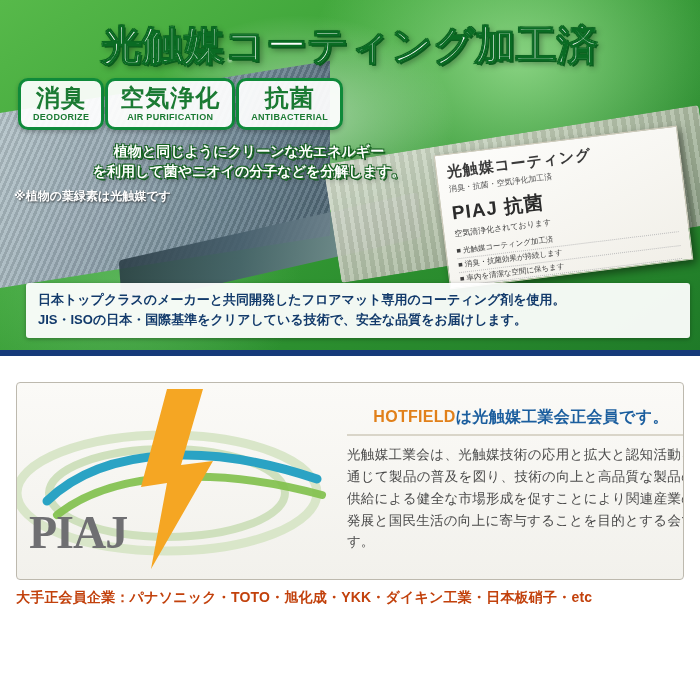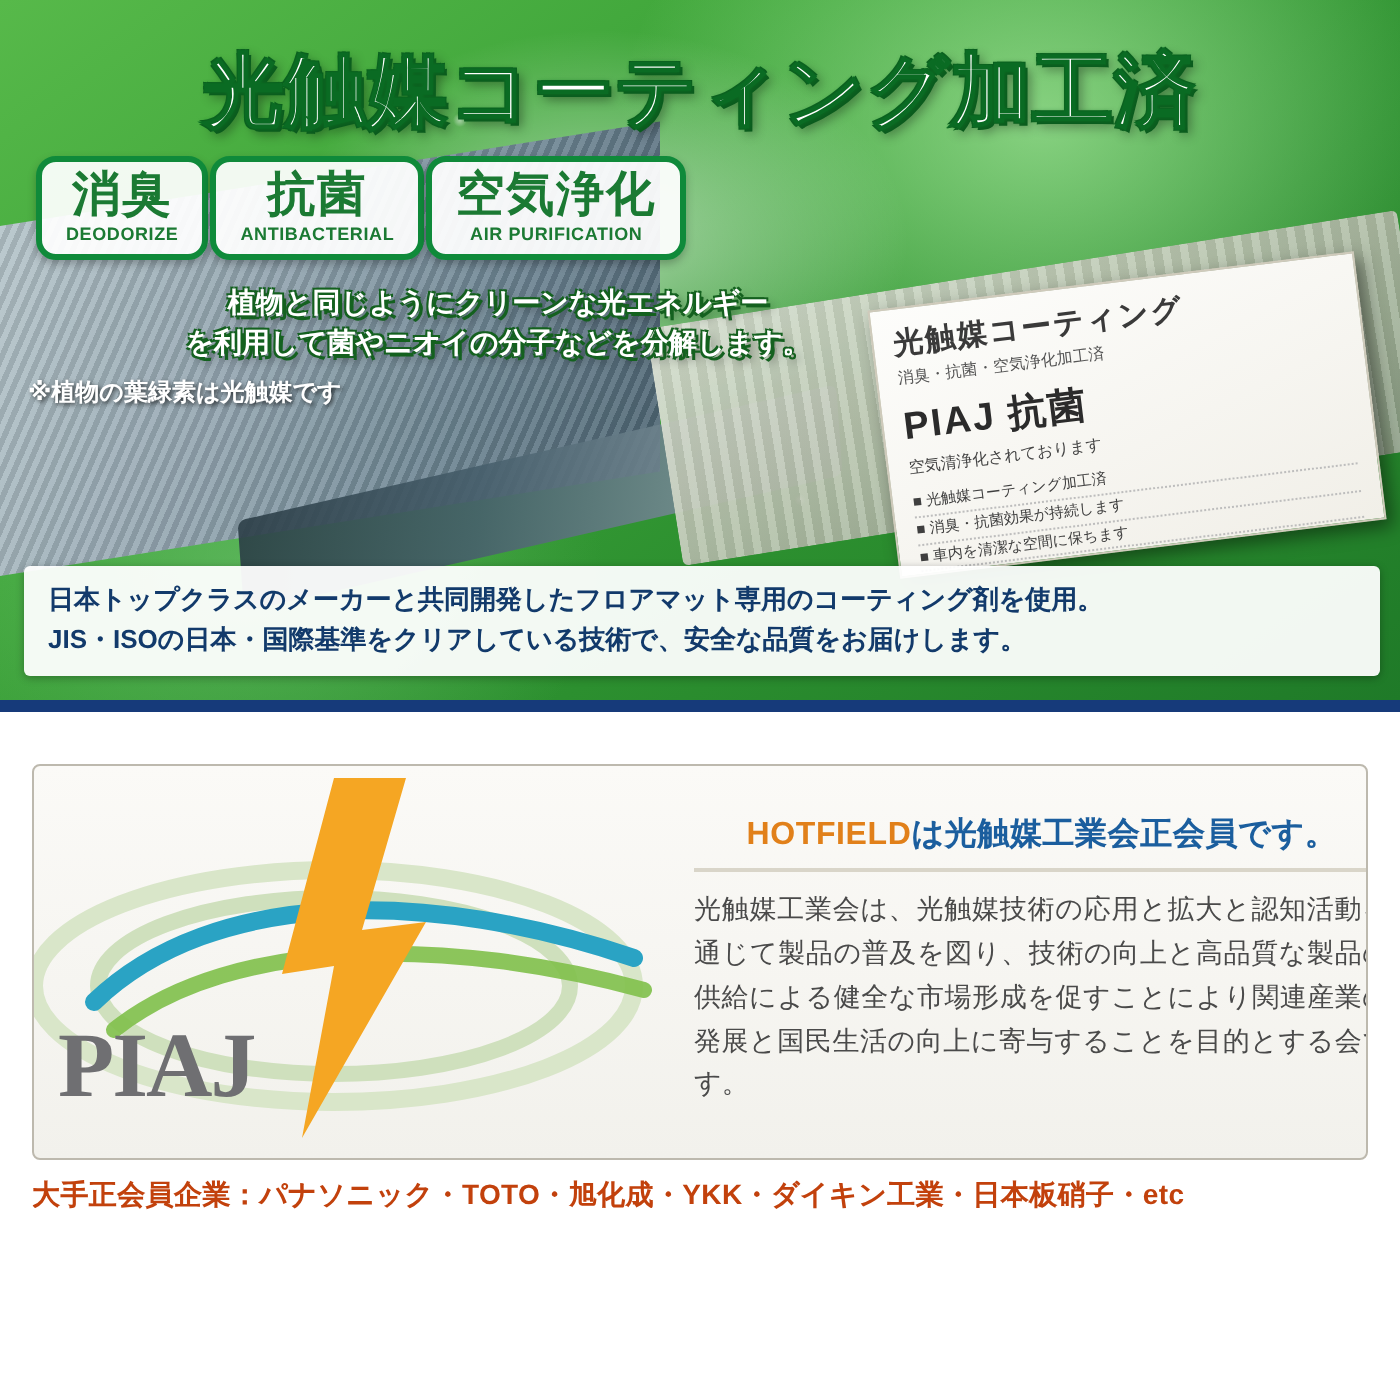--- a/index.html
+++ b/index.html
@@ -136,21 +136,21 @@
     font-size: 8px; color: #444; margin-top: 2px;
   }
   .label-card .lc-lines { margin-top: 6px; }
   .label-card .lc-lines div {
     font-size: 7.5px; color: #3f3f3f; line-height: 1.55;
     border-bottom: 1px dotted #bdbdbd; padding-bottom: 1px;
   }
 
   
   .info-strip {
-    position: absolute; left: 12px; right: 10px; bottom: 12px;
+    position: absolute; left: 26px; right: 10px; bottom: 12px;
     background: rgba(255,255,255,0.94);
     border-radius: 3px;
     padding: 7px 12px 8px;
     box-shadow: 0 1px 4px rgba(0,0,0,0.3);
   }
   .info-strip div {
     font-size: 13px; color: #123a6b; font-weight: bold; line-height: 1.55;
   }
 
   
@@ -217,26 +217,26 @@
     <div class="towel"></div>
 
     <div class="headline">光触媒コーティング加工済</div>
 
     <div class="badges">
       <div class="badge">
         <div class="jp">消臭</div>
         <div class="en">DEODORIZE</div>
       </div>
       <div class="badge">
+        <div class="jp">空気浄化</div>
+        <div class="en">AIR PURIFICATION</div>
+      </div>
+      <div class="badge">
         <div class="jp">抗菌</div>
         <div class="en">ANTIBACTERIAL</div>
-      </div>
-      <div class="badge">
-        <div class="jp">空気浄化</div>
-        <div class="en">AIR PURIFICATION</div>
       </div>
     </div>
 
     <div class="copy">
       <div class="line">植物と同じようにクリーンな光エネルギー</div>
       <div class="line">を利用して菌やニオイの分子などを分解します。</div>
       <div class="note">※植物の葉緑素は光触媒です</div>
     </div>
 
     <div class="label-card">

